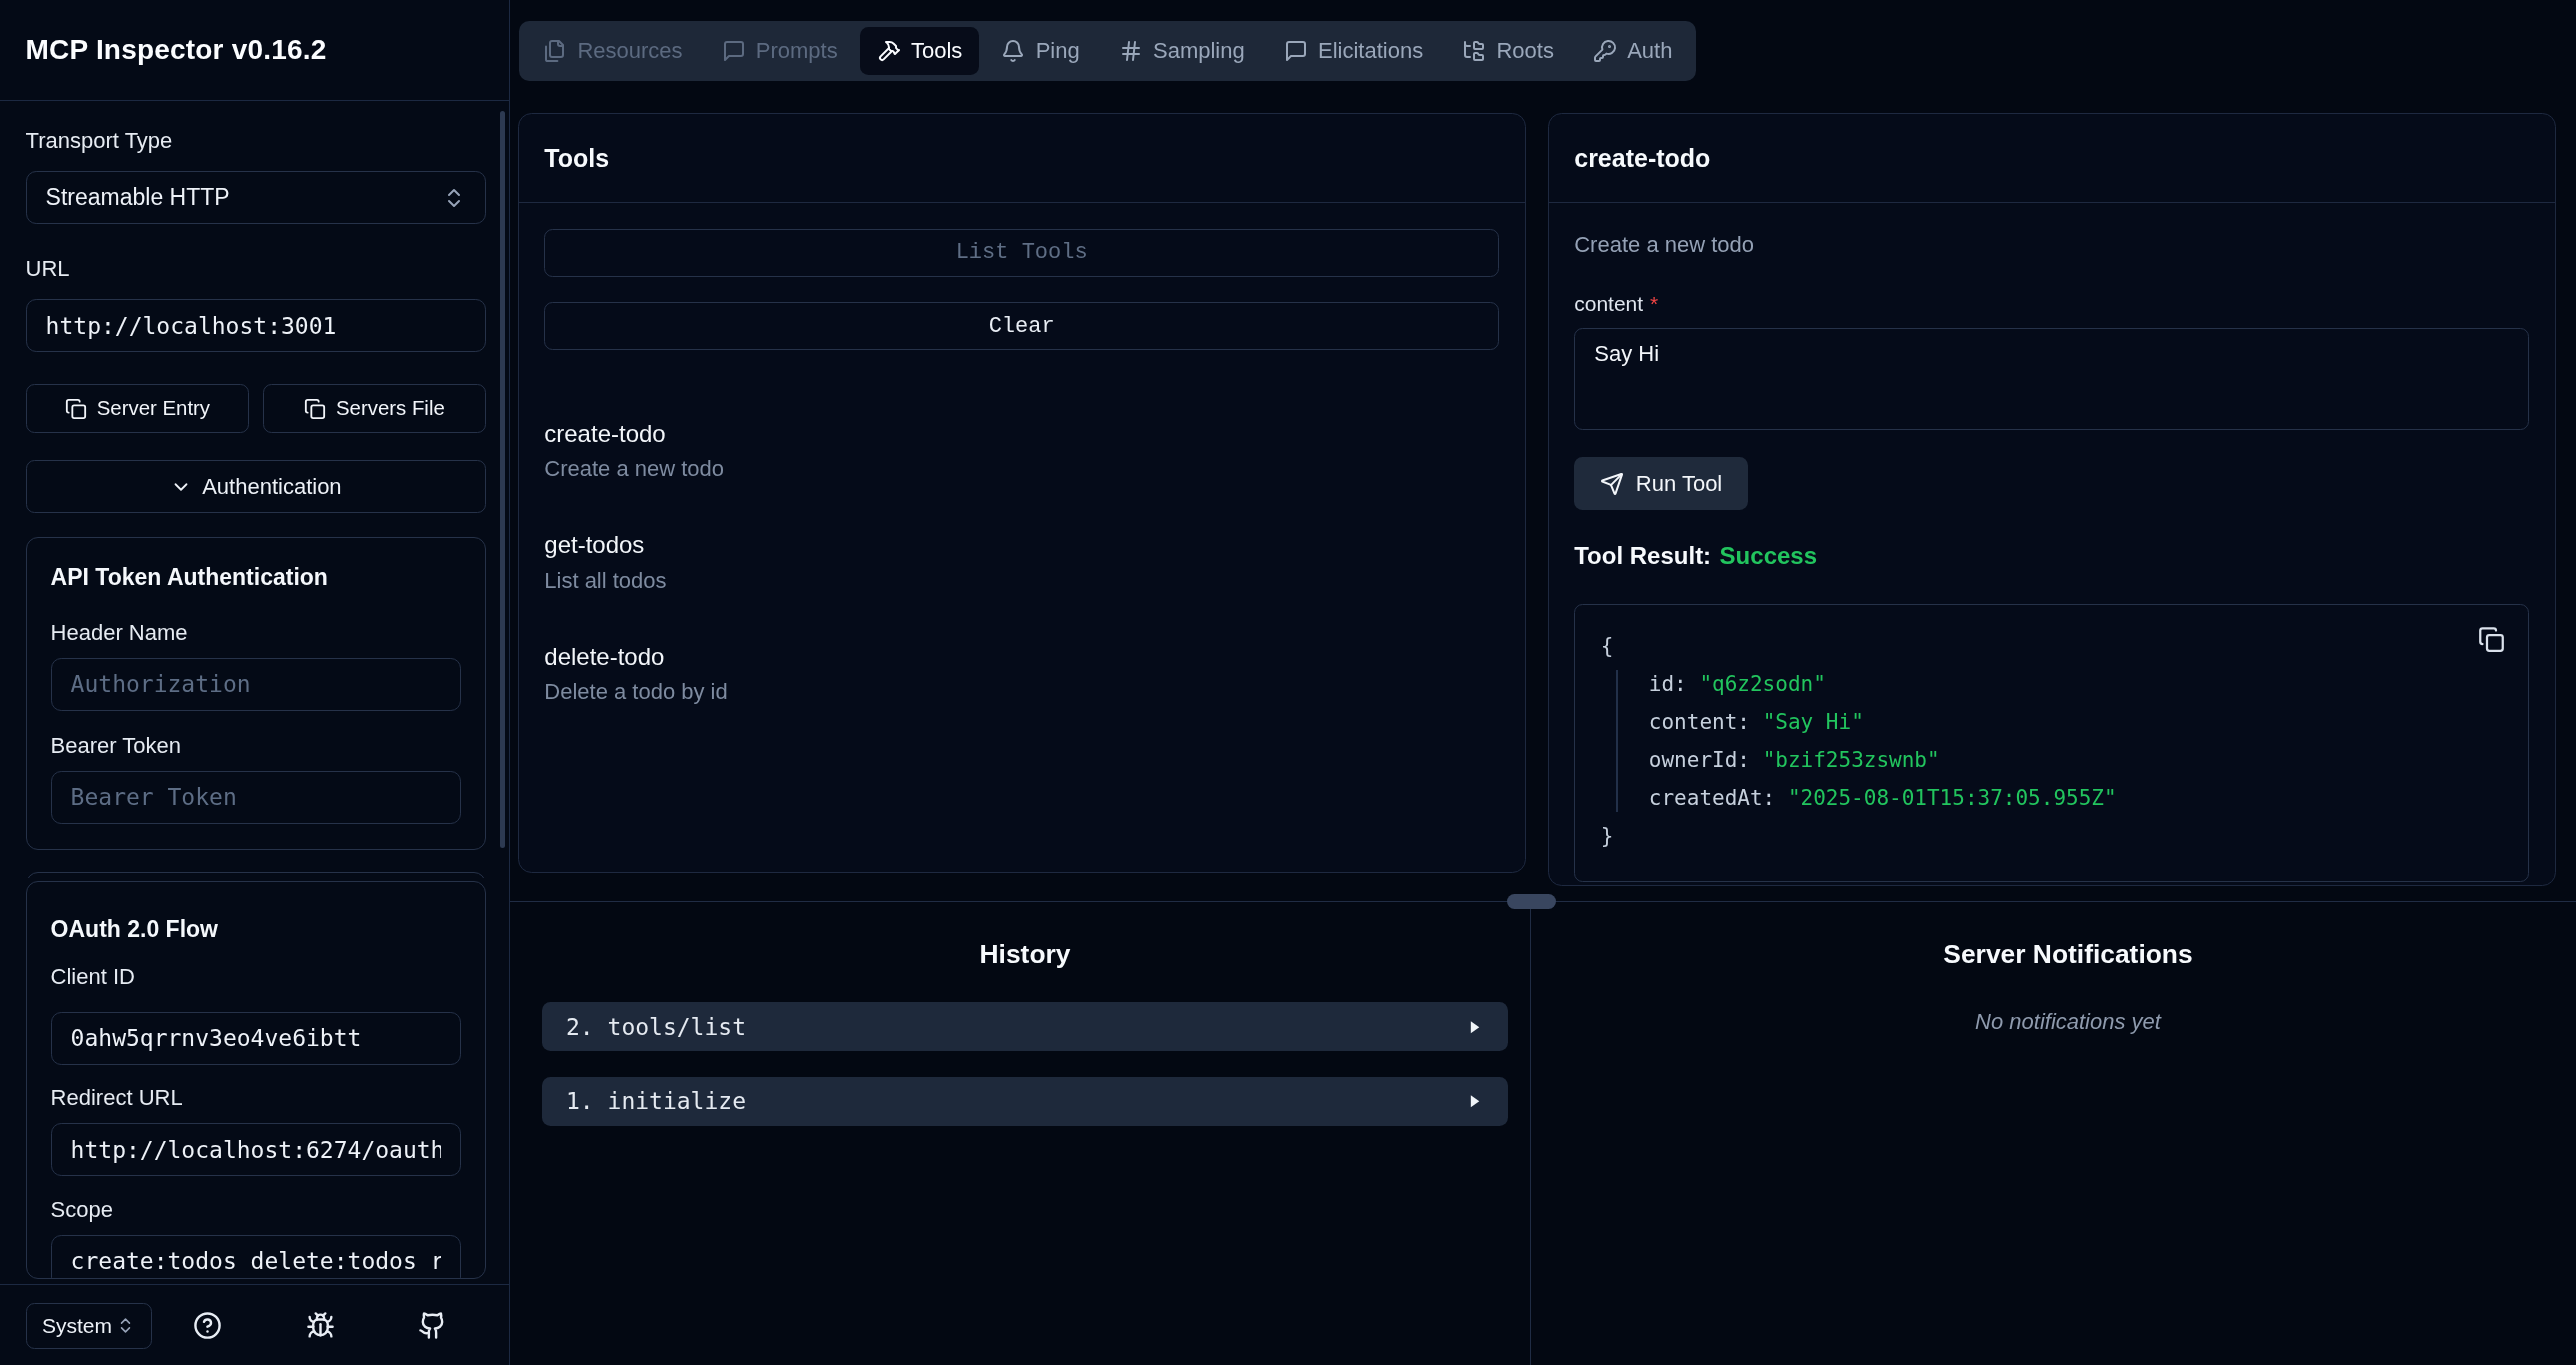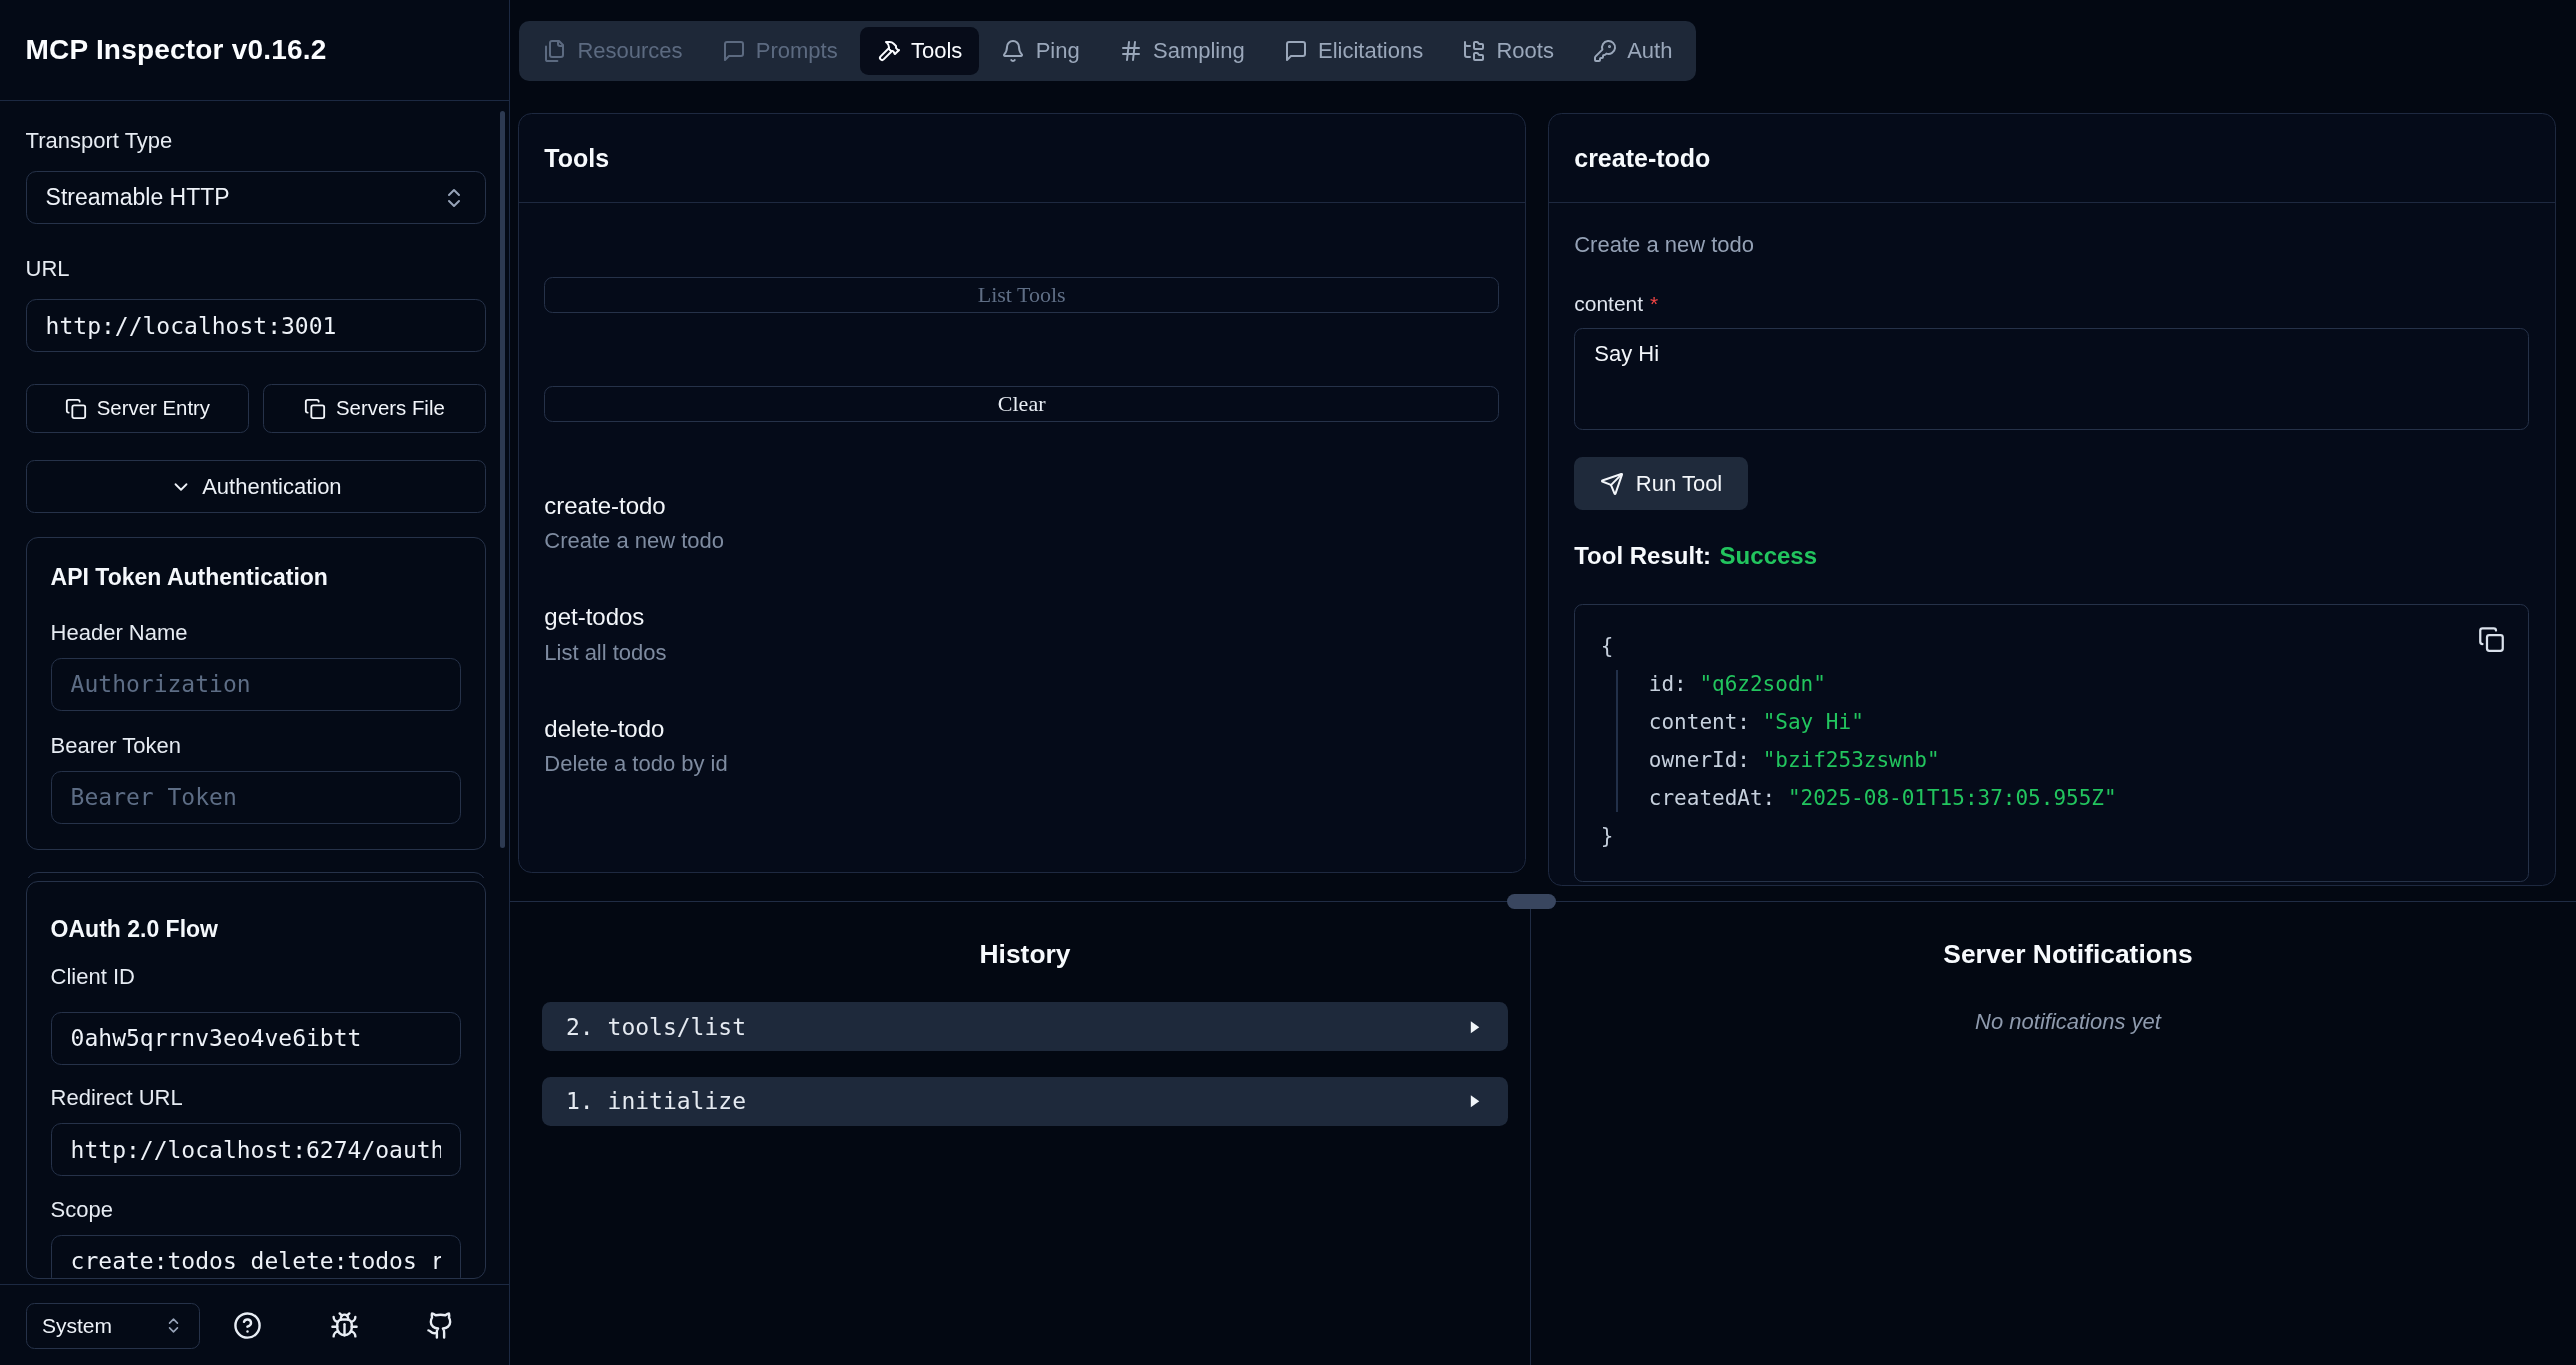--- a/index.html
+++ b/index.html
@@ -30,39 +30,39 @@
   .sb-card-title { font-size:23px; font-weight:700; color:#f5f8fc; margin-bottom:29px; }
   .sb-card .sb-label { margin-bottom:12px; }
   .sb-card .sb-input { margin-bottom:22px; }
   .sb-card .sb-input:last-child { margin-bottom:0; }
   .sb-card-sliver { border:1.7px solid #263249; border-radius:12px; height:102px; }
   .sb-scrollthumb { position:absolute; top:10.2px; right:4.3px; width:4.3px; height:737px; background:#2d3a52; border-radius:2.6px; }
   .sb-oauth { flex:1; min-height:0; overflow:hidden; margin:3.4px 23px 5.1px 25.6px; border:1.7px solid #263249; border-radius:12px; padding:34px 24px 8.5px; }
   .sb-oauth .sb-card-title { margin-bottom:20.4px; }
   .sb-oauth .sb-input { margin-bottom:20.4px; }
   .sb-footer { height:82px; flex:none; border-top:1.7px solid #1c2942; display:flex; align-items:center; padding:0 20.4px 0 25.6px; }
-  .theme-select { width:174px; height:46px; border:1.7px solid #263249; border-radius:8.5px; display:flex; align-items:center; justify-content:space-between; padding:0 15.3px; font-size:21px; color:#eef2f8; cursor:pointer; }
+  .theme-select { width:126px; height:46px; border:1.7px solid #263249; border-radius:8.5px; display:flex; align-items:center; justify-content:space-between; padding:0 15.3px; font-size:21px; color:#eef2f8; cursor:pointer; }
   .theme-select .icon { color:#97a3b8; }
   .footer-icons { flex:1; display:flex; justify-content:space-around; align-items:center; color:#e8edf4; }
   .footer-icon-btn { background:none; border:none; color:#e8edf4; cursor:pointer; }
 
   
   .main { flex:1; display:flex; flex-direction:column; min-width:0; }
   .tabbar { margin:21px 0 0 9.4px; align-self:flex-start; display:flex; align-items:center; gap:5.1px; background:#1e2838; border-radius:10.2px; padding:6px 6.8px; }
   .tab { display:flex; align-items:center; gap:10.2px; padding:0 17px; height:48px; border-radius:8.5px; font-size:22px; font-weight:500; color:#9aa7ba; background:transparent; border:none; font-family:inherit; cursor:pointer; white-space:nowrap; }
   .tab.disabled { color:#5c6a80; }
   .tab.active { background:#070c19; color:#fafcff; }
 
   .content-top { display:flex; align-items:flex-start; gap:22px; margin:32px 20.4px 0 7.7px; }
   .panel { border:1.7px solid #1e2940; border-radius:13.6px; background:#050b19; }
   .panel-header { height:89px; border-bottom:1.7px solid #1e2940; display:flex; align-items:center; padding:0 25.6px; font-size:25px; font-weight:700; color:#f7fafd; }
 
   .tools-card { width:1009px; height:760px; }
   .tools-body { padding:25.6px; }
-  .block-btn { width:100%; height:36px; border:1.7px solid #263249; border-radius:8.5px; background:transparent; font-family:Liberation Serif, serif; font-size:22px; font-weight:500; color:#e8edf4; margin-bottom:25.6px; cursor:pointer;margin-top:48px; }
+  .block-btn { width:100%; height:48px; border:1.7px solid #263249; border-radius:8.5px; background:transparent; font-family:Liberation Mono, monospace; font-size:22px; font-weight:500; color:#e8edf4; margin-bottom:25.6px; cursor:pointer; }
   .block-btn.disabled { color:#5f6e85; cursor:default; }
   .tool-list { margin-top:44px; }
   .tool-item { margin-bottom:49px; cursor:pointer; }
   .tool-name { font-size:24px; color:#f3f6fa; margin-bottom:8.5px; }
   .tool-desc { font-size:22px; color:#7e8ba0; }
 
   .detail-card { width:1009px; height:773px; }
   .detail-body { padding:29px 25.6px 0; }
   .detail-desc { font-size:22px; color:#94a1b5; margin-bottom:34px; }
   .field-label { font-size:21px; font-weight:500; color:#dfe5ee; margin-bottom:12px; }

